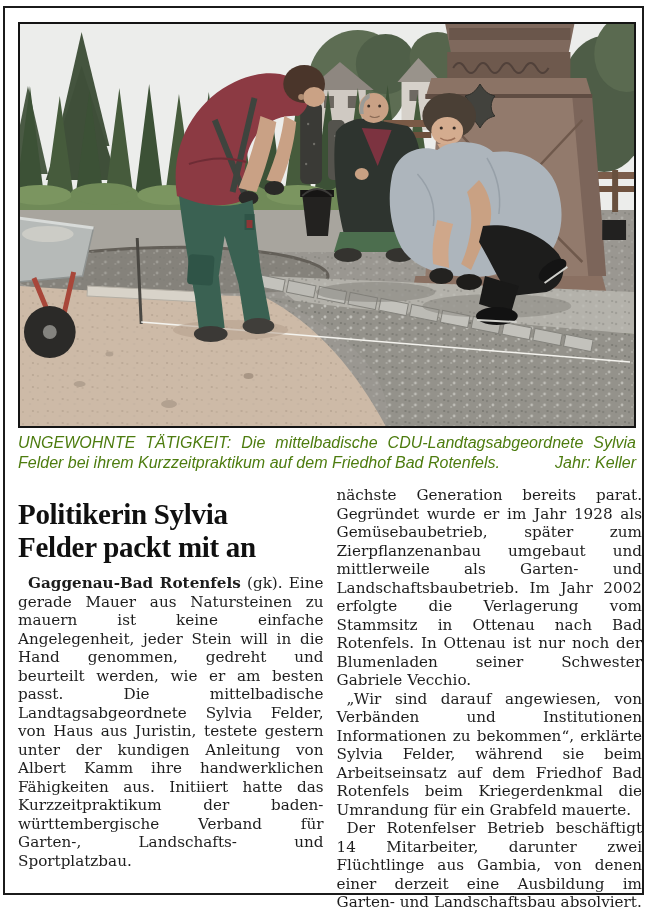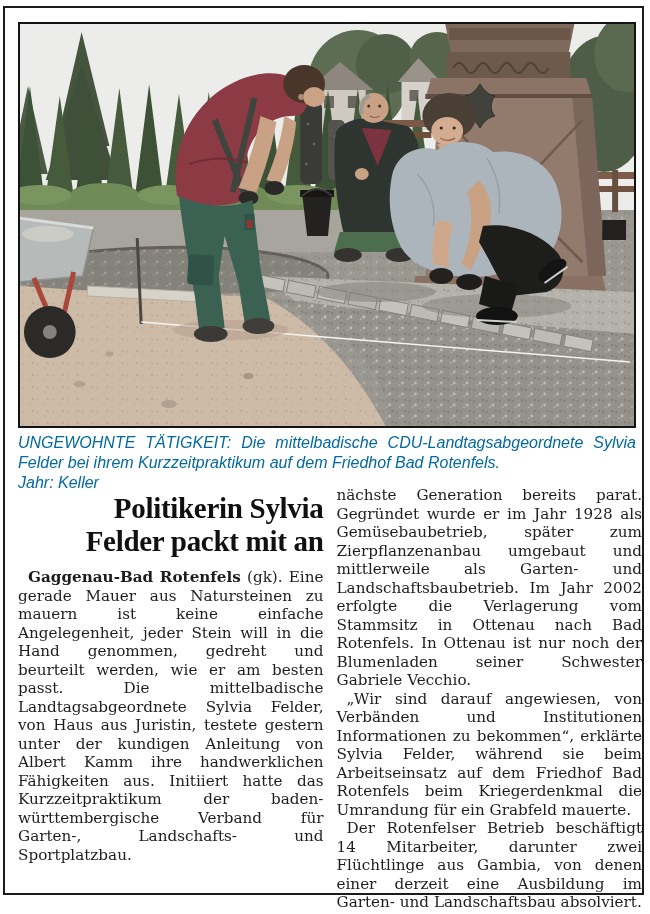--- a/index.html
+++ b/index.html
@@ -12,36 +12,36 @@
     border:2px solid #1b1b1b;box-sizing:border-box;pointer-events:none;
   }
   .photo{
     position:absolute;left:18px;top:22px;width:618px;height:406px;
     border:2px solid #141414;box-sizing:border-box;background:#ecedeb;
   }
   .photo svg{display:block;width:100%;height:100%;}
   .caption{
     position:absolute;left:18px;top:433px;width:618px;
     font-family:"Liberation Sans",sans-serif;font-style:italic;
-    font-size:16px;line-height:20px;color:#0369a1;
+    font-size:16px;line-height:20px;color:#4d7c0f;
   }
   .cap1{text-align:justify;text-align-last:justify;}
-  .cap2row{display:flex;flex-direction:column;}
+  .cap2row{display:flex;justify-content:space-between;}
   .article{
     position:absolute;left:18px;top:486px;width:624px;
     display:flex;gap:13px;
   }
   .col{width:306px;font-size:15.2px;line-height:18.5px;text-align:justify;hyphens:auto;}
   .col p{margin:0;}
   .indent{text-indent:10px;}
   .lead{text-indent:10px;}
   .lead b{font-weight:bold;}
   .headline{
     font-family:"Liberation Serif",serif;font-weight:bold;font-size:29px;
-    line-height:33px;text-align:right;margin:6px 0 10px 0;color:#101010;
+    line-height:33px;text-align:left;margin:12px 0 10px 0;color:#101010;
     letter-spacing:-0.3px;
   }
   .hl{display:block;}
 </style>
 </head>
 <body>
 
 <div class="frame"></div>
 
 <div class="photo">

